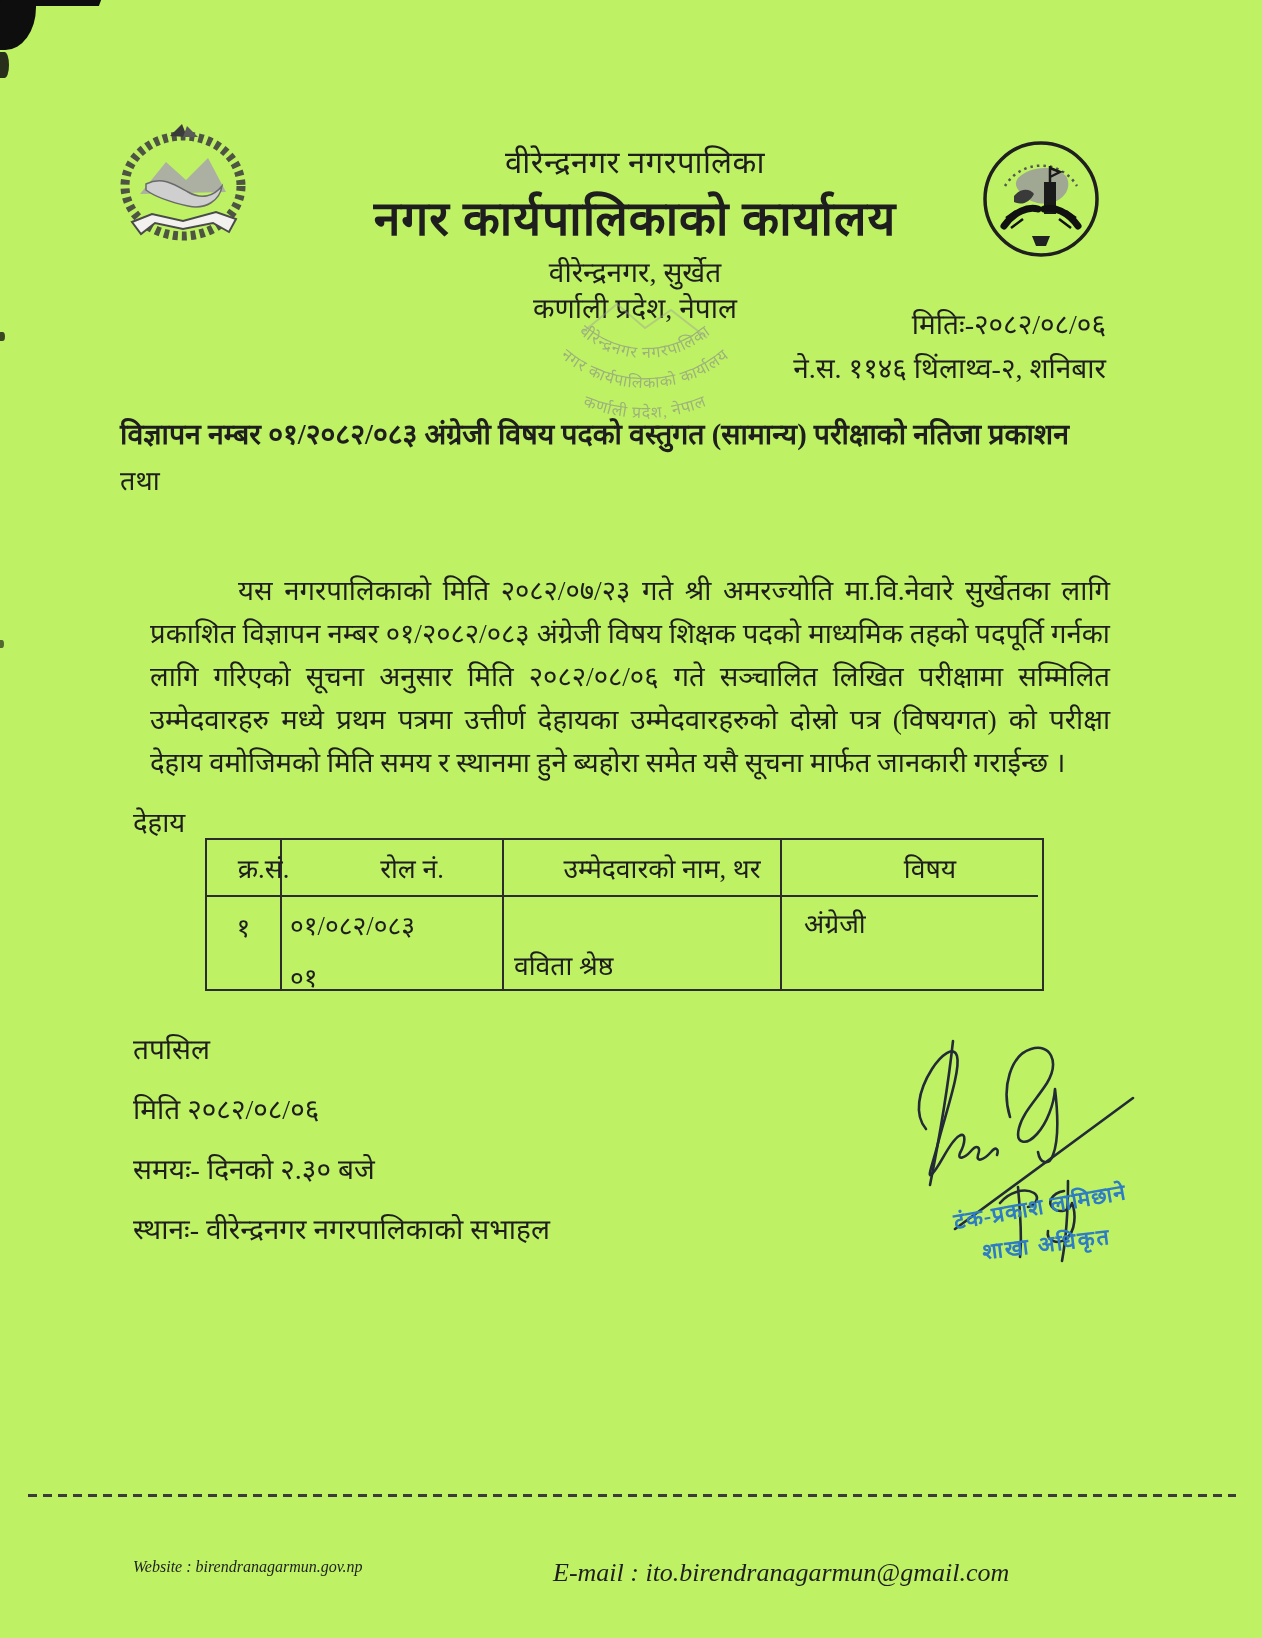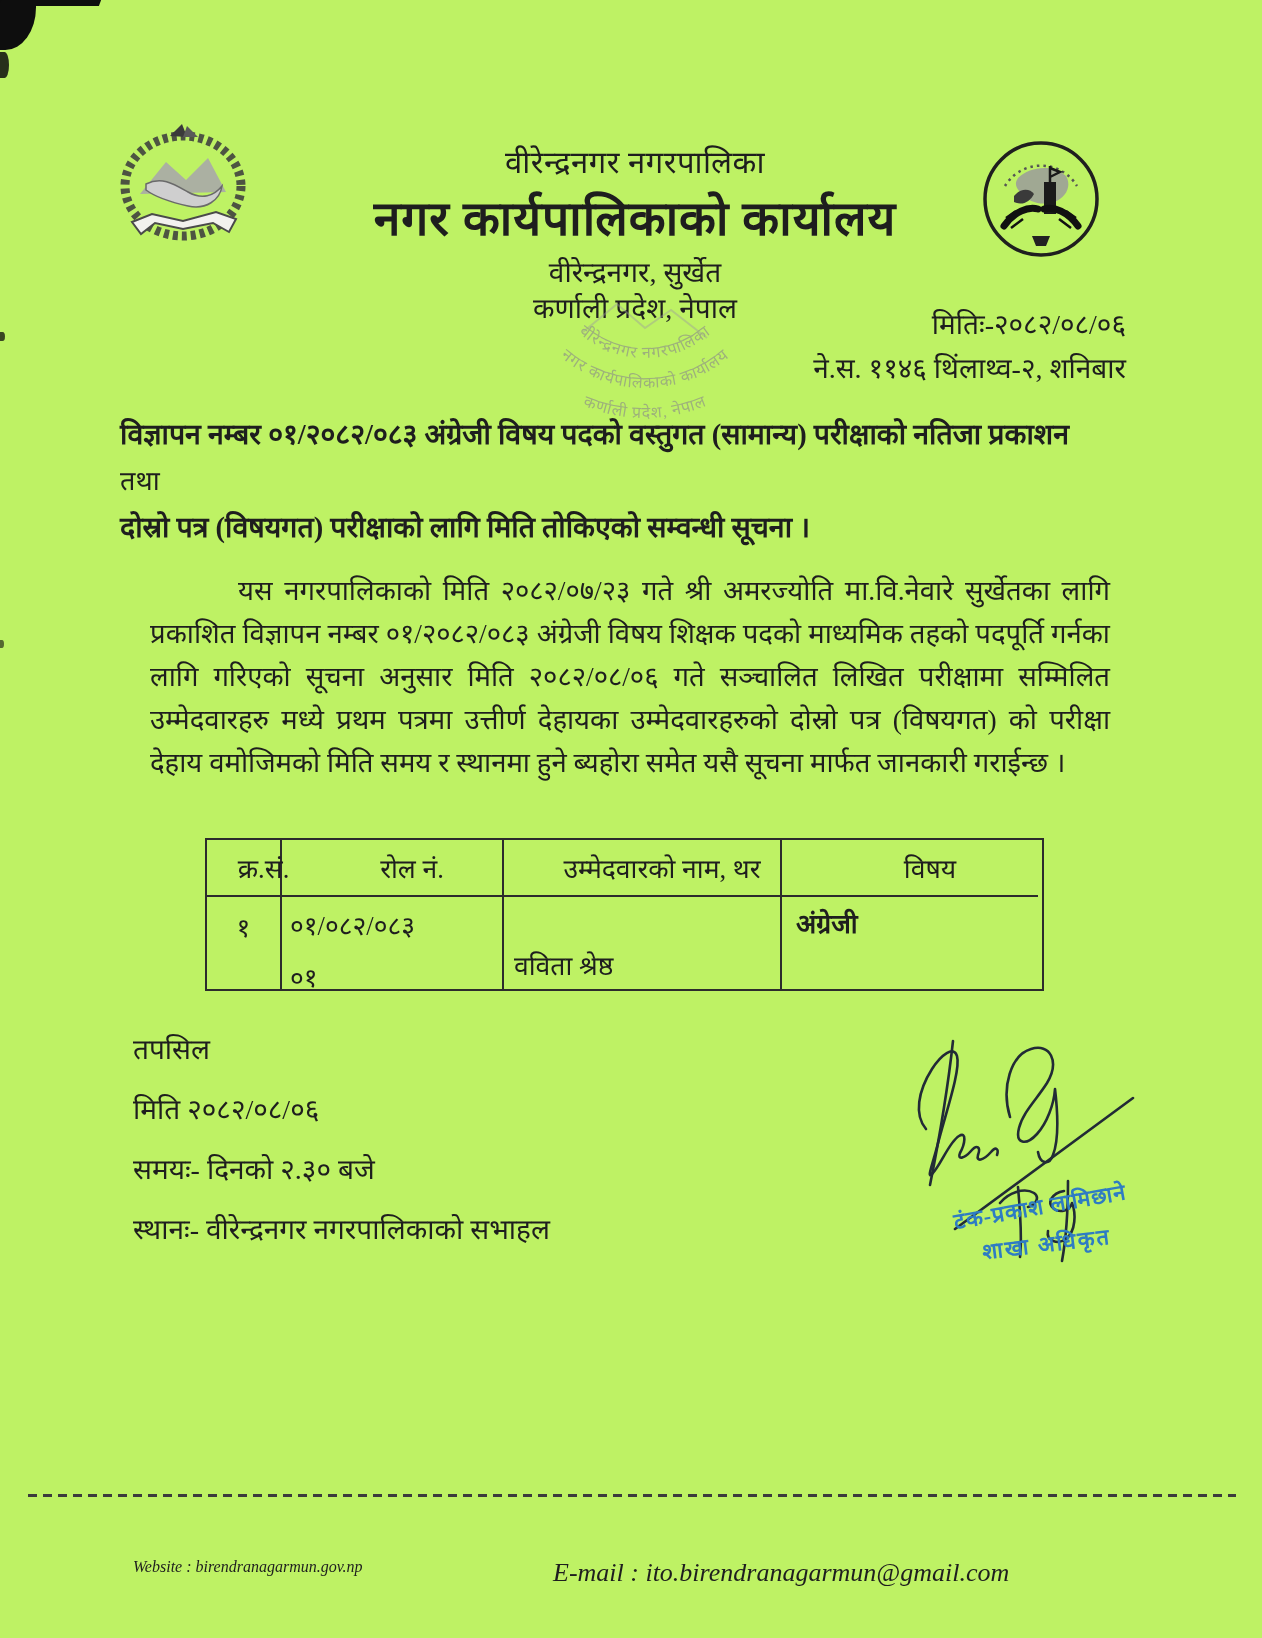--- a/index.html
+++ b/index.html
@@ -19,21 +19,21 @@
   .edge-speck1 { left:0; top:332px; width:5px; height:9px; border-radius:0 60% 60% 0; opacity:.75; }
   .edge-speck2 { left:0; top:640px; width:4px; height:8px; border-radius:0 60% 60% 0; opacity:.6; }
   .streak      { left:0; top:52px; width:9px; height:26px; border-radius:0 70% 70% 0; opacity:.85; }
 
   
   .hdr-line1 { left:260px; top:140px; width:750px; text-align:center; font-size:31px; letter-spacing:.5px; }
   .hdr-line2 { left:200px; top:184px; width:870px; text-align:center; font-size:48px; font-weight:bold; letter-spacing:1px; }
   .hdr-line3 { left:260px; top:252px; width:750px; text-align:center; font-size:28px; }
   .hdr-line4 { left:260px; top:288px; width:750px; text-align:center; font-size:28px; }
 
-  .date-block { right:136px; top:303px; text-align:right; font-size:28px; line-height:44px; white-space:nowrap; }
+  .date-block { right:156px; top:303px; text-align:right; font-size:28px; line-height:44px; white-space:nowrap; }
 
   
   .stamp-wm { left:495px; top:298px; opacity:.62; }
 
   
   .subject { left:120px; top:414px; width:1010px; text-align:left; }
   .subject .s1 { font-size:28.5px; font-weight:bold; }
   .subject .s2 { font-size:27px; margin-top:9px; }
   .subject .s3 { font-size:28.5px; font-weight:bold; margin-top:9px; }
 
@@ -47,21 +47,21 @@
   .cand-table { left:205px; top:838px; width:835px; border:2px solid #2c2c2c;
                 display:grid; grid-template-columns:75px 222px 278px 256px;
                 grid-template-rows:57px 92px; font-size:26.5px; }
   .cand-table .cell { border-right:2px solid #2c2c2c; box-sizing:border-box; }
   .cand-table .cell.last { border-right:none; }
   .cand-table .th { border-bottom:2px solid #2c2c2c; display:flex; align-items:center; justify-content:center;padding-left:40px; }
   .cand-table .sn-cell   { display:flex; justify-content:center; padding-top:12px; }
   .cand-table .roll-cell { padding:10px 0 0 8px; }
   .cand-table .roll-cell .r2 { margin-top:16px; }
   .cand-table .name-cell { display:flex; align-items:flex-end; padding:0 0 6px 10px; }
-  .cand-table .subj-cell { padding:8px 0 0 14px;font-weight:bold; }
+  .cand-table .subj-cell { padding:8px 0 0 22px; }
 
   
   .sched { left:133px; top:1020px; font-size:28px; line-height:60px; white-space:nowrap; }
   .sched div { height:60px; }
 
   
   .blue-stamp { left:928px; top:1190px; width:230px; transform:rotate(-10deg);
                 color:#2e7cc3; text-align:center; font-weight:bold; }
   .blue-stamp .n { font-size:22px; letter-spacing:1px; }
   .blue-stamp .d { font-size:22px; margin-top:8px; letter-spacing:2px; transform:rotate(3deg); }
@@ -125,25 +125,25 @@
   </svg>
 
   <div class="abs date-block">
     <div>मितिः-२०८२/०८/०६</div>
     <div>ने.स. ११४६ थिंलाथ्व-२, शनिबार</div>
   </div>
 
   <div class="abs subject">
     <div class="s1">विज्ञापन नम्बर ०१/२०८२/०८३ अंग्रेजी विषय पदको वस्तुगत (सामान्य) परीक्षाको नतिजा प्रकाशन</div>
     <div class="s2">तथा</div>
-    <div class="s3">दोस्रो पत्र (विषयगत) परीक्षाको लागि मिति तोकिएको सम्वन्धी सूचना ।</div>
   </div>
 
   <div class="abs body-par">
     <p class="p1">यस नगरपालिकाको मिति २०८२/०७/२३ गते श्री अमरज्योति मा.वि.नेवारे सुर्खेतका लागि प्रकाशित विज्ञापन नम्बर ०१/२०८२/०८३ अंग्रेजी विषय शिक्षक पदको माध्यमिक तहको पदपूर्ति गर्नका लागि गरिएको सूचना अनुसार मिति २०८२/०८/०६ गते सञ्चालित लिखित परीक्षामा सम्मिलित उम्मेदवारहरु मध्ये प्रथम पत्रमा उत्तीर्ण देहायका उम्मेदवारहरुको दोस्रो पत्र (विषयगत) को परीक्षा देहाय वमोजिमको मिति समय र स्थानमा हुने ब्यहोरा समेत यसै सूचना मार्फत जानकारी गराईन्छ ।</p>
+    <p class="p2">देहाय</p>
   </div>
 
   <div class="abs cand-table">
     <div class="cell th">क्र.सं.</div>
     <div class="cell th">रोल नं.</div>
     <div class="cell th">उम्मेदवारको नाम, थर</div>
     <div class="cell th last">विषय</div>
 
     <div class="cell sn-cell">१</div>
     <div class="cell roll-cell">

